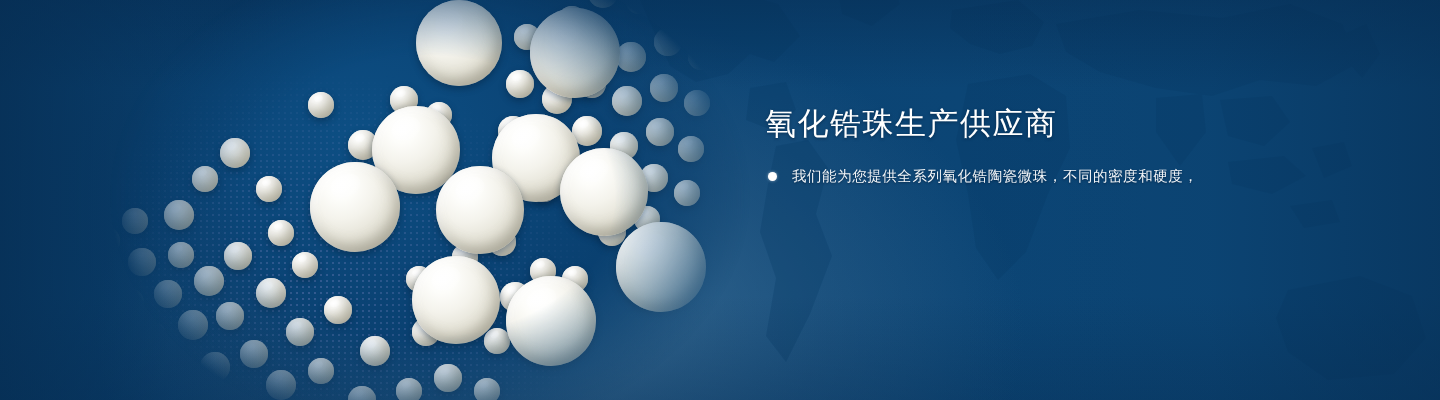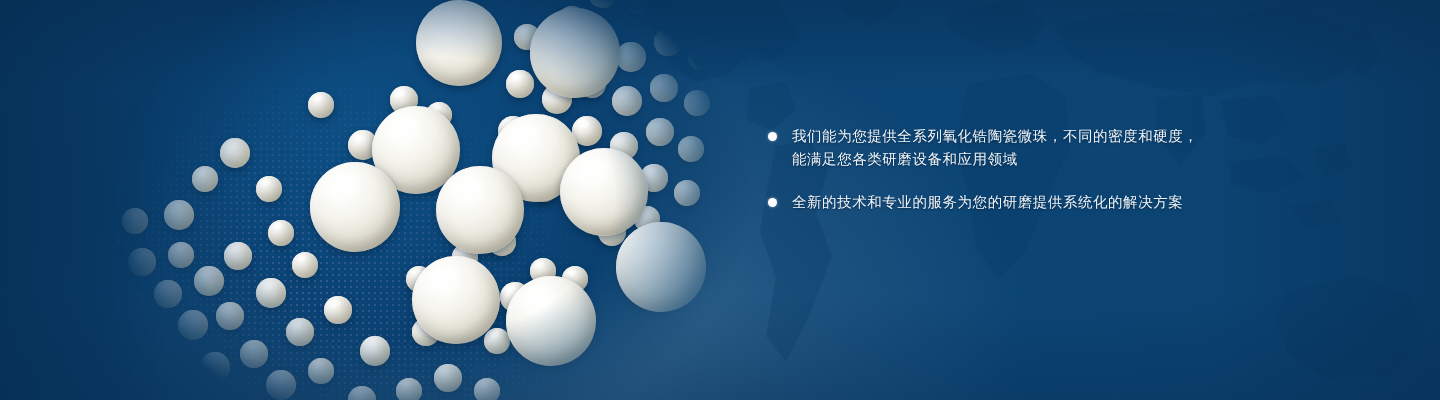--- a/index.html
+++ b/index.html
@@ -266,31 +266,27 @@
       <div class="bead" style="left:376px;top:200px;width:88px;height:88px;"></div>
       <div class="bead" style="left:500px;top:182px;width:88px;height:88px;"></div>
       <div class="bead" style="left:556px;top:256px;width:90px;height:90px;"></div>
       <div class="bead" style="left:352px;top:290px;width:88px;height:88px;"></div>
       <div class="bead" style="left:446px;top:310px;width:90px;height:90px;"></div>
     </div>
   </div>
 
   <div class="copy">
 
+    <div class="title">氧化锆珠生产供应商</div>
 
     <ul class="bullets">
 
       <li class="bullet-row">
         <span class="dot"></span>
         <span class="bullet-text">我们能为您提供全系列氧化锆陶瓷微珠，不同的密度和硬度，</span>
-        <span class="bullet-text">能满足您各类研磨设备和应用领域</span>
       </li>
 
-      <li class="bullet-row">
-        <span class="dot"></span>
-        <span class="bullet-text">全新的技术和专业的服务为您的研磨提供系统化的解决方案</span>
-      </li>
 
 
     </ul>
   </div>
 
 </div>
 
 </body></html>

